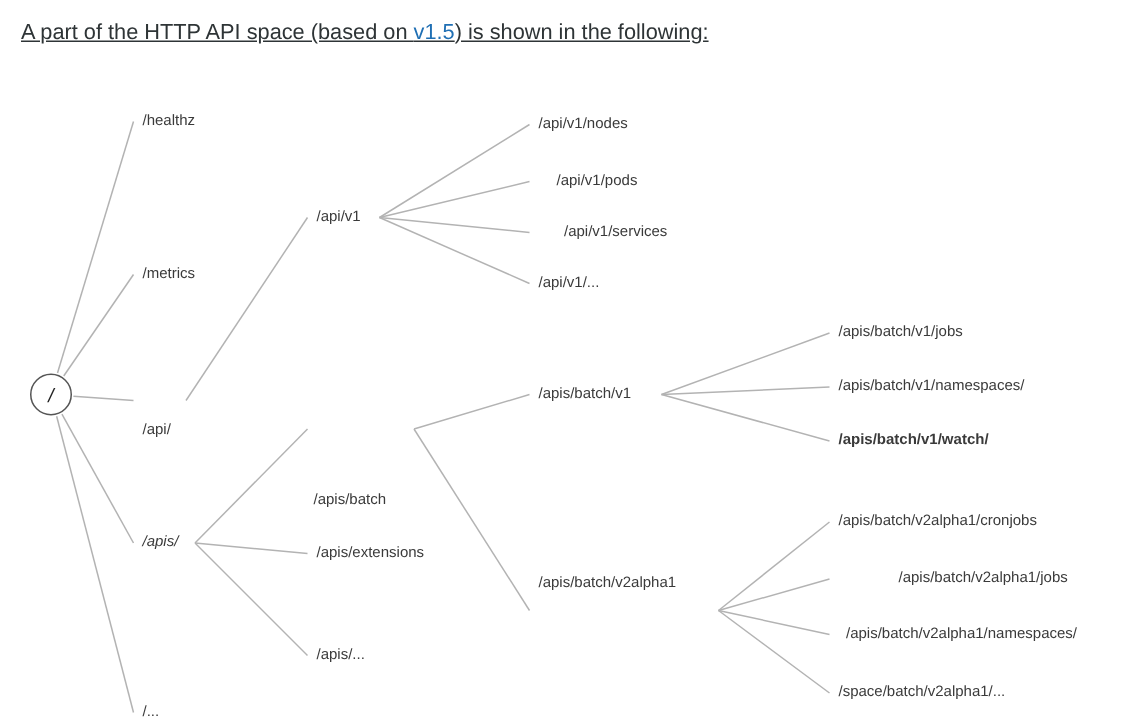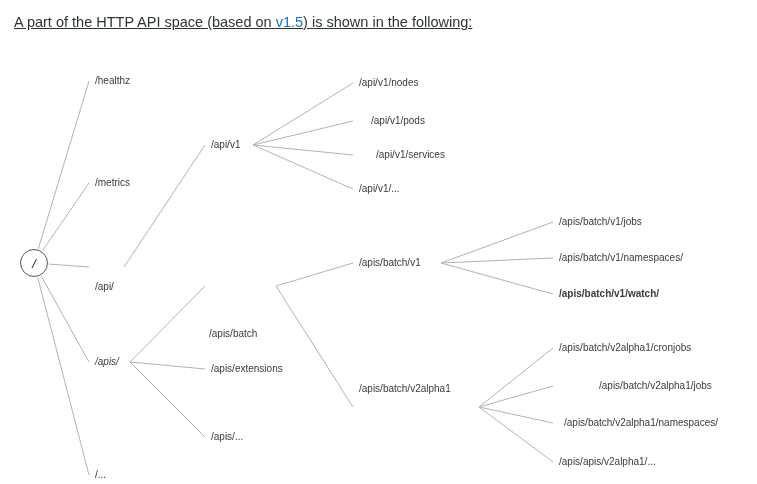--- a/index.html
+++ b/index.html
@@ -124,15 +124,15 @@
       <div class="node" style="left: 348px; top: 155px; margin-left: 28px;">/api/v1/services</div>
       <div class="node" style="left: 359px; top: 189px;">/api/v1/...</div>
       <div class="node" style="left: 359px; top: 263px;">/apis/batch/v1</div>
       <div class="node" style="left: 359px; top: 389px;">/apis/batch/v2alpha1</div>
       <div class="node" style="left: 559px; top: 222px;">/apis/batch/v1/jobs</div>
       <div class="node" style="left: 559px; top: 258px;">/apis/batch/v1/namespaces/</div>
       <div class="node" style="left: 559px; top: 294px; font-weight: bold;">/apis/batch/v1/watch/</div>
       <div class="node" style="left: 559px; top: 348px;">/apis/batch/v2alpha1/cronjobs</div>
       <div class="node" style="left: 559px; top: 386px; margin-left: 40px;">/apis/batch/v2alpha1/jobs</div>
       <div class="node" style="left: 553px; top: 423px; margin-left: 11px;">/apis/batch/v2alpha1/namespaces/</div>
-      <div class="node" style="left: 559px; top: 462px;">/apis/apis/v2alpha1/...</div>
+      <div class="node" style="left: 559px; top: 462px;">/space/batch/v2alpha1/...</div>
     </div>
 </div>
 
 </body></html>

